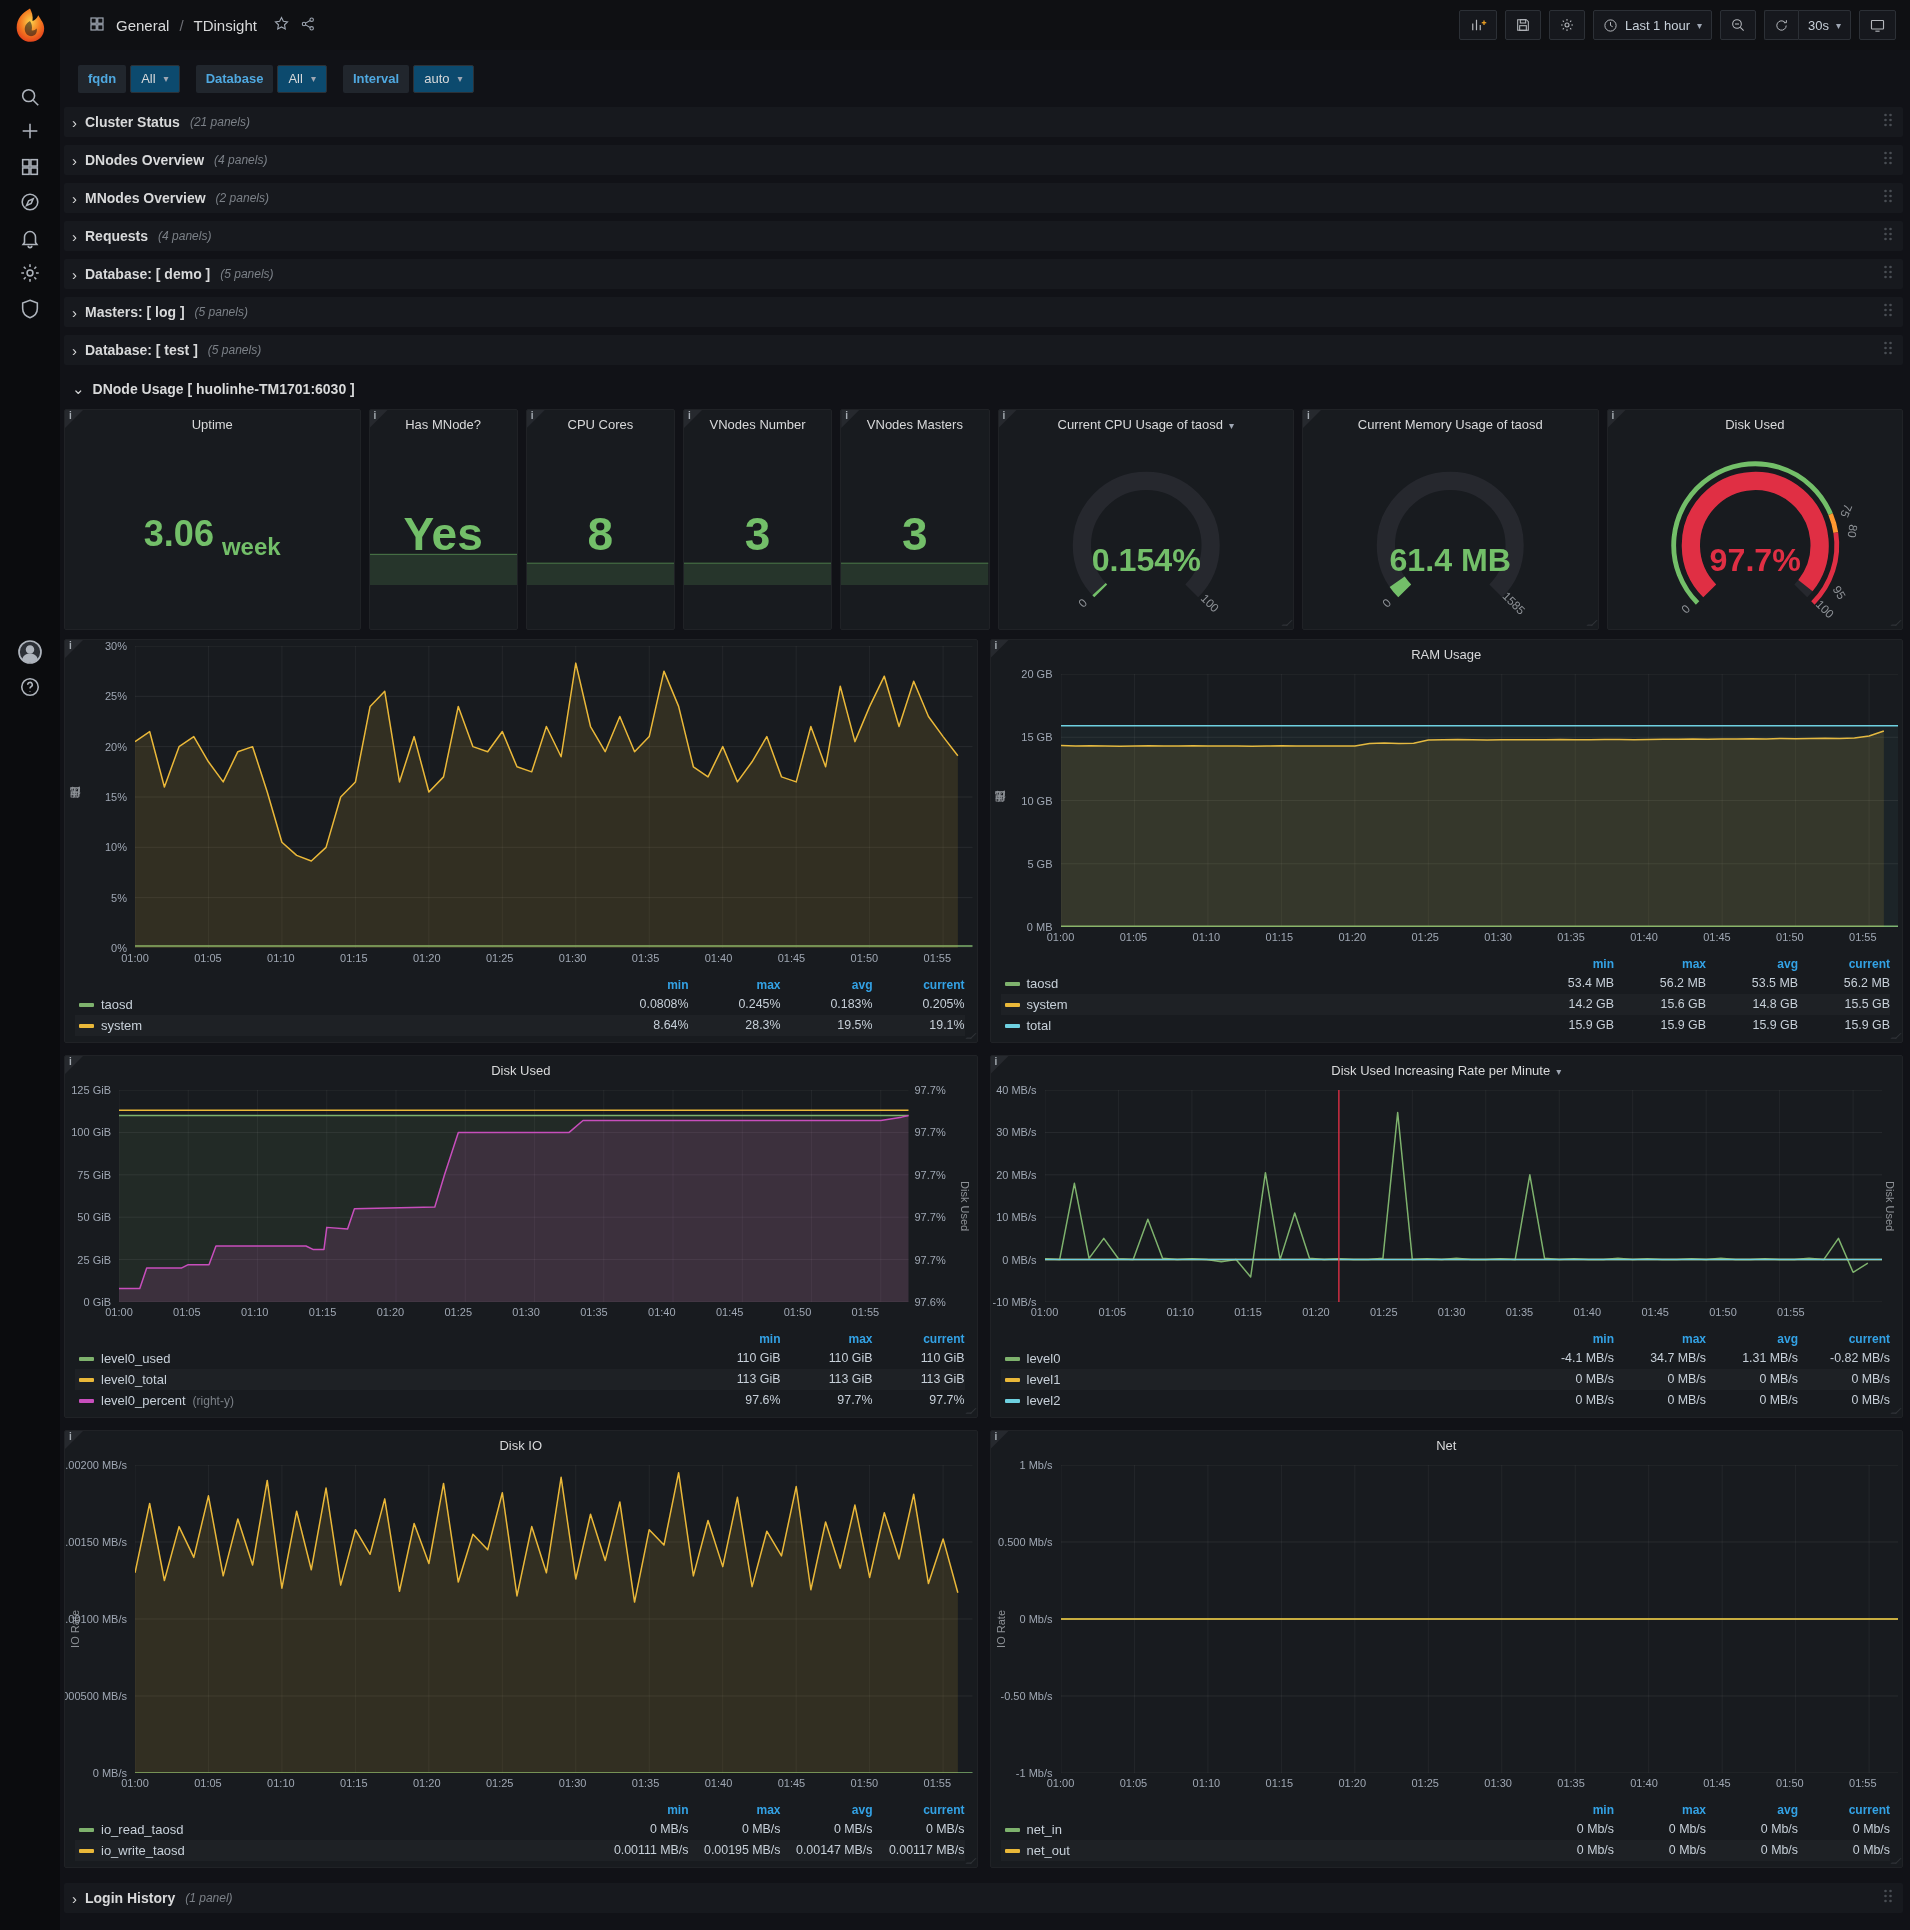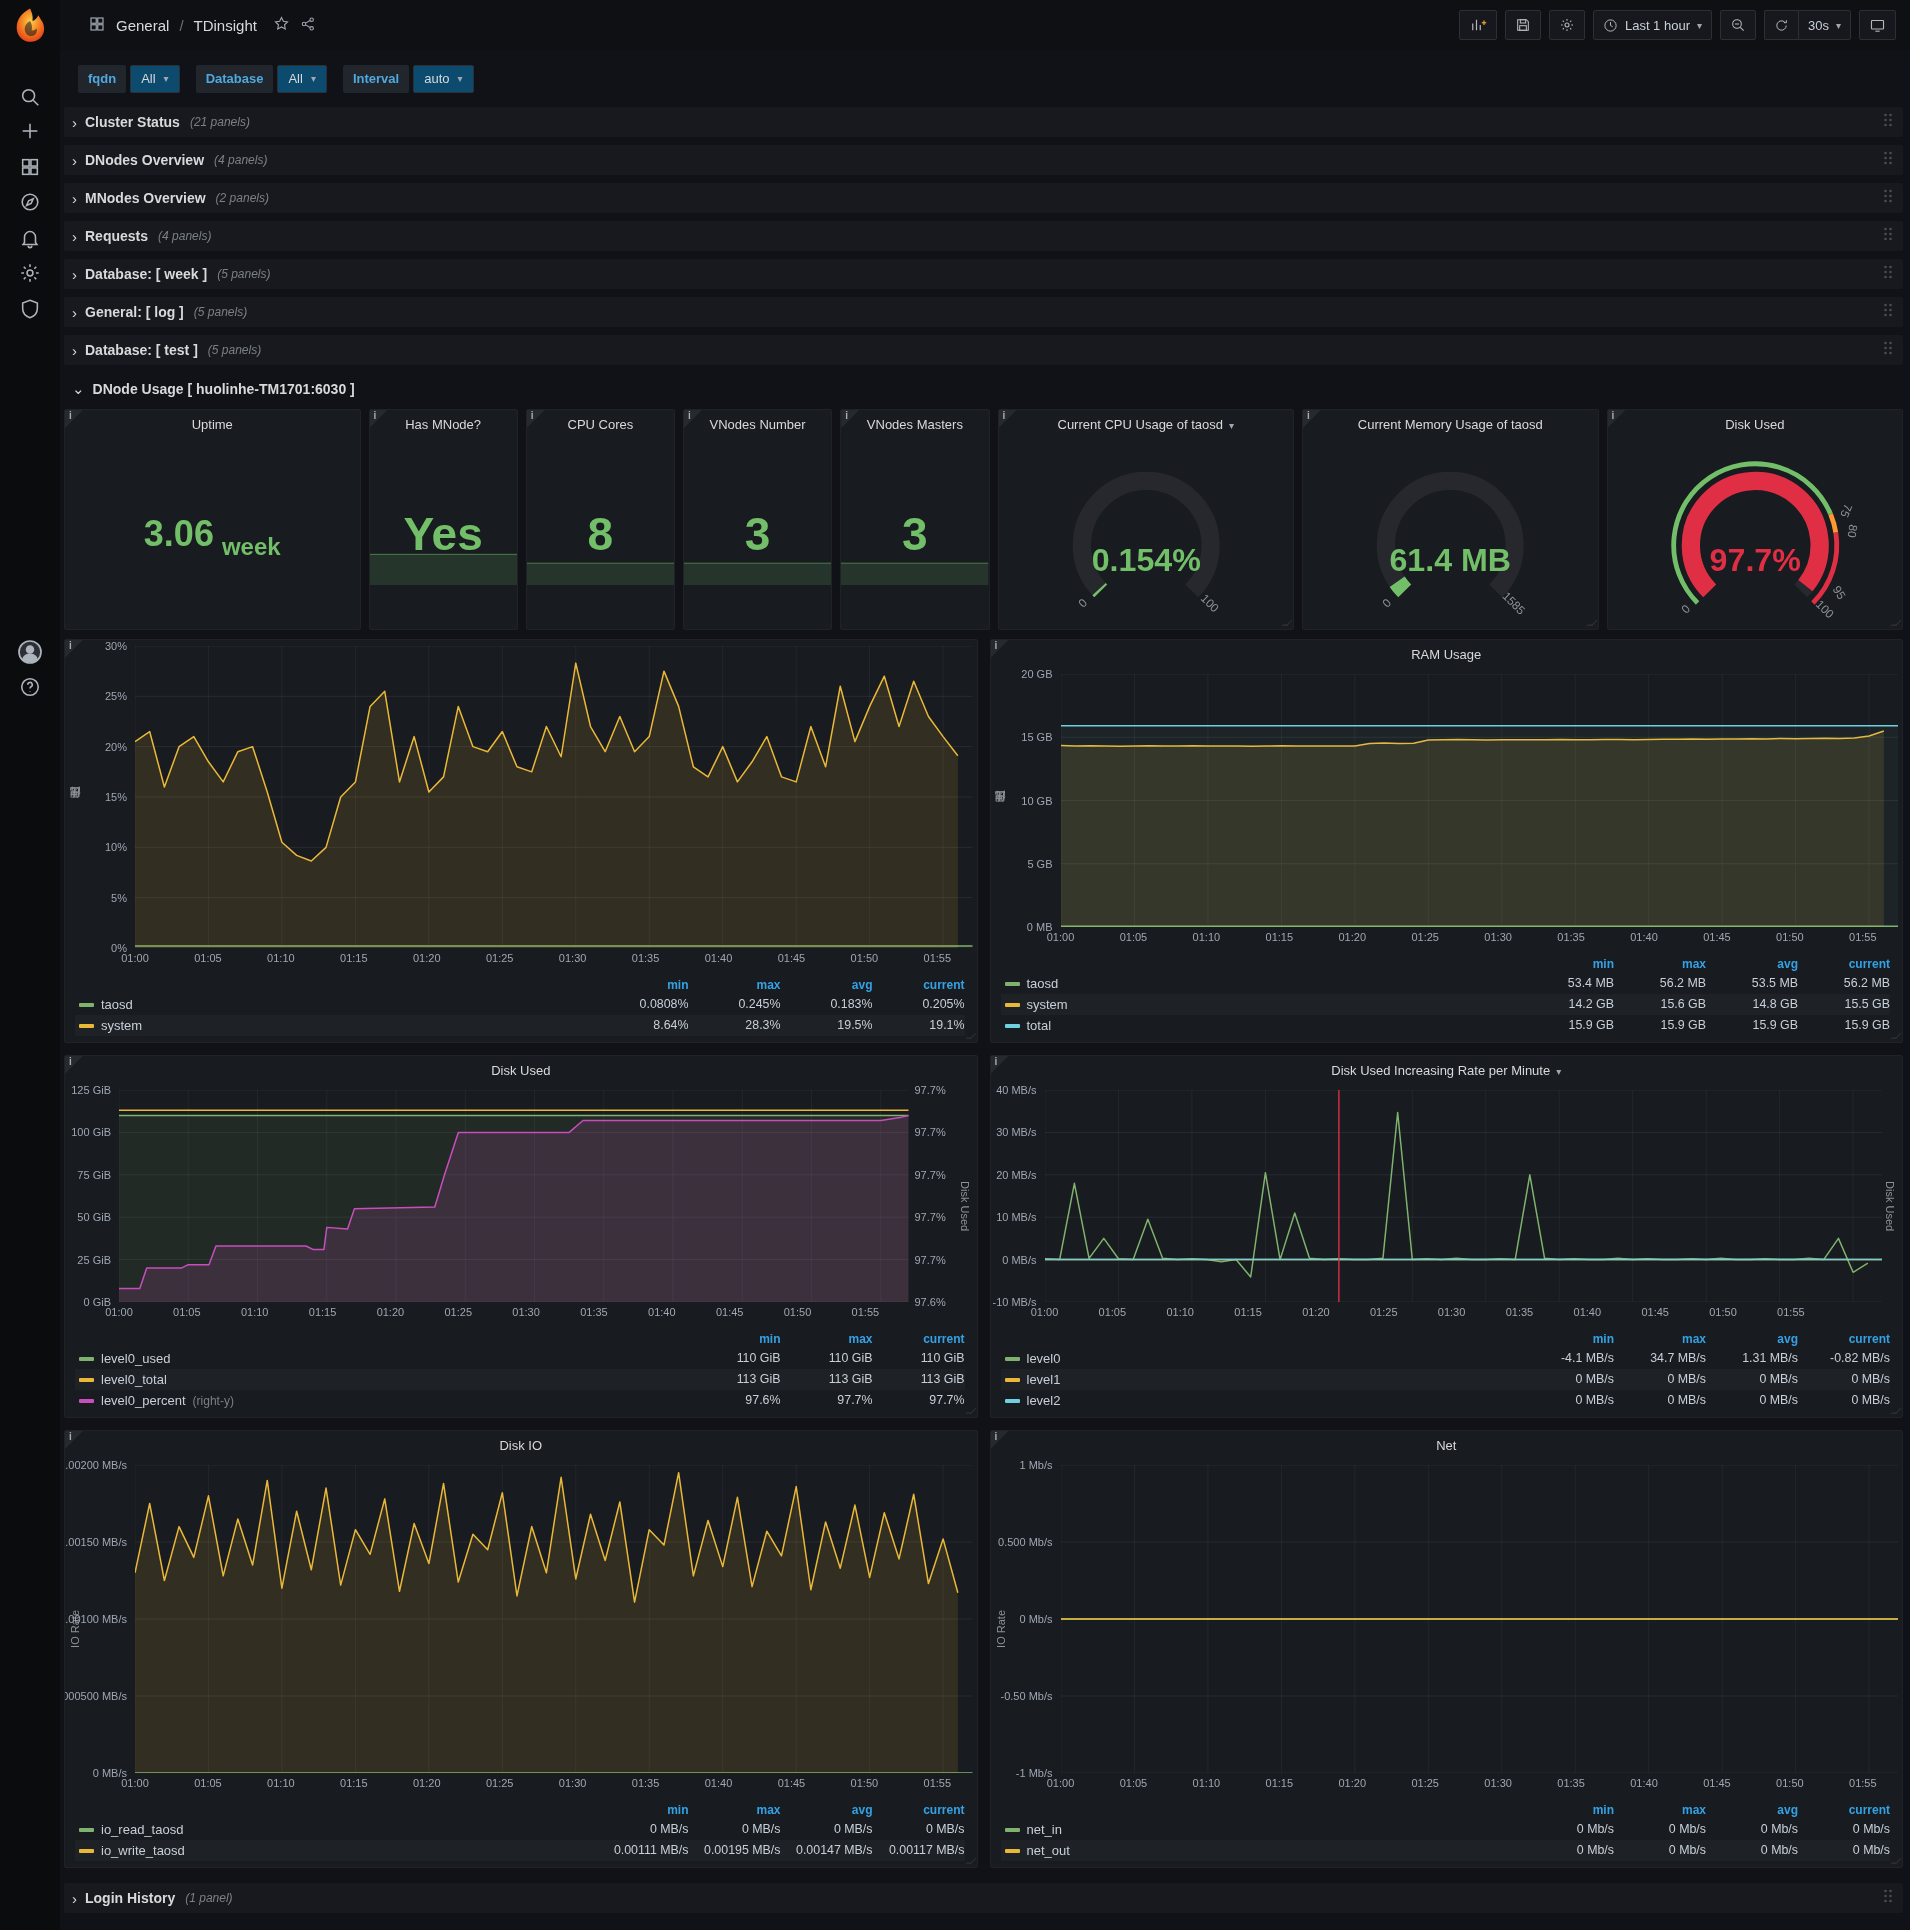--- a/index.html
+++ b/index.html
@@ -327,34 +327,34 @@
             <circle cx="2.5" cy="3" r="1.3" fill="#565b61"></circle>
             <circle cx="7.5" cy="3" r="1.3" fill="#565b61"></circle>
             <circle cx="2.5" cy="8" r="1.3" fill="#565b61"></circle>
             <circle cx="7.5" cy="8" r="1.3" fill="#565b61"></circle>
             <circle cx="2.5" cy="13" r="1.3" fill="#565b61"></circle>
             <circle cx="7.5" cy="13" r="1.3" fill="#565b61"></circle>
           </svg></span>
       </div>
       <div class="row-bar">
         <span class="row-chevron">›</span>
-        <span class="row-title">Database: [ week ]</span>
+        <span class="row-title">Database: [ demo ]</span>
         <span class="row-count">(5 panels)</span>
         <span class="row-handle"><svg width="10" height="16" viewBox="0 0 10 16">
             <circle cx="2.5" cy="3" r="1.3" fill="#565b61"></circle>
             <circle cx="7.5" cy="3" r="1.3" fill="#565b61"></circle>
             <circle cx="2.5" cy="8" r="1.3" fill="#565b61"></circle>
             <circle cx="7.5" cy="8" r="1.3" fill="#565b61"></circle>
             <circle cx="2.5" cy="13" r="1.3" fill="#565b61"></circle>
             <circle cx="7.5" cy="13" r="1.3" fill="#565b61"></circle>
           </svg></span>
       </div>
       <div class="row-bar">
         <span class="row-chevron">›</span>
-        <span class="row-title">General: [ log ]</span>
+        <span class="row-title">Masters: [ log ]</span>
         <span class="row-count">(5 panels)</span>
         <span class="row-handle"><svg width="10" height="16" viewBox="0 0 10 16">
             <circle cx="2.5" cy="3" r="1.3" fill="#565b61"></circle>
             <circle cx="7.5" cy="3" r="1.3" fill="#565b61"></circle>
             <circle cx="2.5" cy="8" r="1.3" fill="#565b61"></circle>
             <circle cx="7.5" cy="8" r="1.3" fill="#565b61"></circle>
             <circle cx="2.5" cy="13" r="1.3" fill="#565b61"></circle>
             <circle cx="7.5" cy="13" r="1.3" fill="#565b61"></circle>
           </svg></span>
       </div>

